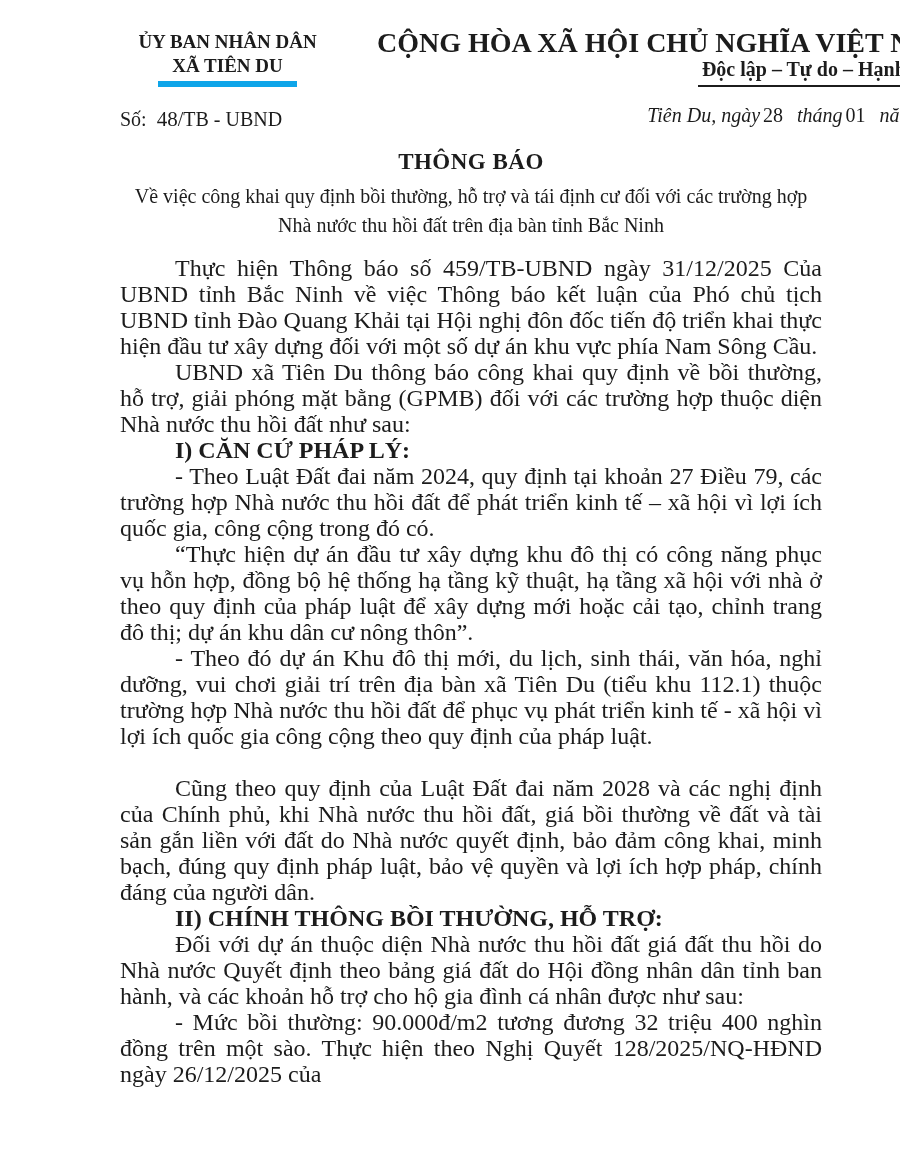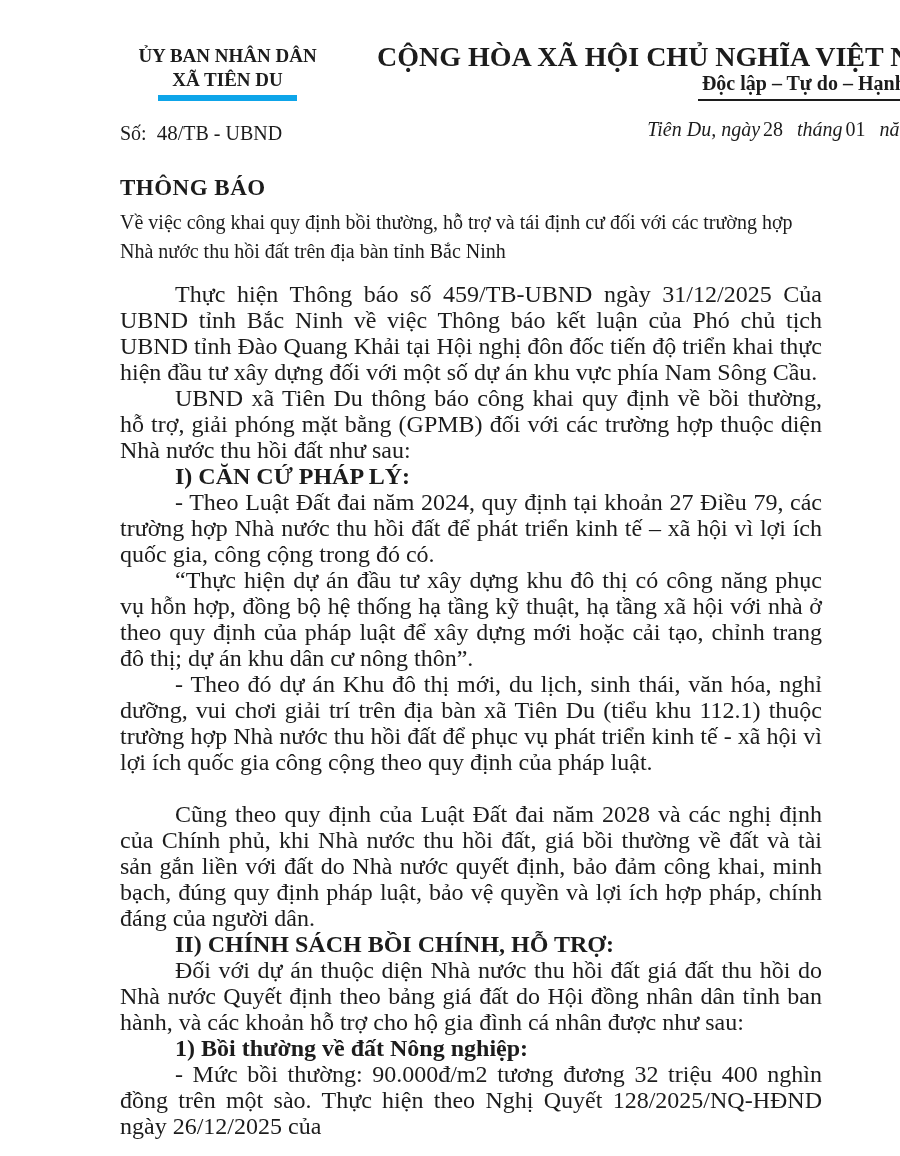--- a/index.html
+++ b/index.html
@@ -6,21 +6,21 @@
   body {
     width: 900px; height: 1156px;
     background: #ffffff;
     font-family: "Liberation Serif", "DejaVu Serif", serif;
     color: #1c1c1c;
     -webkit-font-smoothing: antialiased;
   }
   .page {
     box-sizing: border-box;
     width: 900px; height: 1156px;
-    padding: 44px 78px 20px 120px;
+    padding: 30px 78px 20px 120px;
     overflow: hidden;
     background: #ffffff;
   }
 
   
   .doc-header { display: flex; align-items: flex-start; }
   .col-left  { width: 215px; text-align: center; flex: none; }
   .col-right { flex: 1; text-align: center; padding-left: 42px; }
 
   .org-line1 { font-weight: bold; font-size: 19px; line-height: 24px; white-space: nowrap; }
@@ -39,21 +39,21 @@
   .doc-number { margin-top: 19px; text-align: left; font-size: 20px; line-height: 26px; white-space: nowrap; }
   .doc-number .label { margin-right: 10px; }
   .doc-number .value { margin-right: 0; font-size: 21px; }
 
   .date-line { margin-top: 15px; font-size: 20px; line-height: 26px; white-space: nowrap; text-align: right; }
   .date-line .it { font-style: italic; }
   .date-line .filled { font-style: normal; margin-left: 3px; }
   .date-line .gap { margin-left: 9px; }
 
   
-  .title-block { margin-top: 27px; text-align: left; }
+  .title-block { margin-top: 15px; text-align: center; }
   .doc-title { margin: 0; font-size: 23px; font-weight: bold; line-height: 30px; letter-spacing: 0.5px; }
   .doc-subject { margin-top: 5px; font-size: 20px; line-height: 29px; }
 
   
   .doc-body { margin-top: 15px; }
   .doc-body p {
     margin: 0;
     font-size: 24px;
     line-height: 26px;
     text-align: justify;
@@ -99,19 +99,18 @@
   </section>
 
   <section class="doc-body">
     <p class="para">Thực hiện Thông báo số 459/TB-UBND ngày 31/12/2025 Của UBND tỉnh Bắc Ninh về việc Thông báo kết luận của Phó chủ tịch UBND tỉnh Đào Quang Khải tại Hội nghị đôn đốc tiến độ triển khai thực hiện đầu tư xây dựng đối với một số dự án khu vực phía Nam Sông Cầu.</p>
     <p class="para">UBND xã Tiên Du thông báo công khai quy định về bồi thường, hỗ trợ, giải phóng mặt bằng (GPMB) đối với các trường hợp thuộc diện Nhà nước thu hồi đất như sau:</p>
     <p class="heading">I) CĂN CỨ PHÁP LÝ:</p>
     <p class="para">- Theo Luật Đất đai năm 2024, quy định tại khoản 27 Điều 79, các trường hợp Nhà nước thu hồi đất để phát triển kinh tế – xã hội vì lợi ích quốc gia, công cộng trong đó có.</p>
     <p class="para">“Thực hiện dự án đầu tư xây dựng khu đô thị có công năng phục vụ hỗn hợp, đồng bộ hệ thống hạ tầng kỹ thuật, hạ tầng xã hội với nhà ở theo quy định của pháp luật để xây dựng mới hoặc cải tạo, chỉnh trang đô thị; dự án khu dân cư nông thôn”.</p>
     <p class="para">- Theo đó dự án Khu đô thị mới, du lịch, sinh thái, văn hóa, nghỉ dưỡng, vui chơi giải trí trên địa bàn xã Tiên Du (tiểu khu 112.1) thuộc trường hợp Nhà nước thu hồi đất để phục vụ phát triển kinh tế - xã hội vì lợi ích quốc gia công cộng theo quy định của pháp luật.</p>
     <p class="para spaced">Cũng theo quy định của Luật Đất đai năm 2028 và các nghị định của Chính phủ, khi Nhà nước thu hồi đất, giá bồi thường về đất và tài sản gắn liền với đất do Nhà nước quyết định, bảo đảm công khai, minh bạch, đúng quy định pháp luật, bảo vệ quyền và lợi ích hợp pháp, chính đáng của người dân.</p>
-    <p class="heading">II) CHÍNH SÁCH BỒI CHÍNH, HỖ TRỢ:</p>
+    <p class="heading">II) CHÍNH THÔNG BỒI THƯỜNG, HỖ TRỢ:</p>
     <p class="para">Đối với dự án thuộc diện Nhà nước thu hồi đất giá đất thu hồi do Nhà nước Quyết định theo bảng giá đất do Hội đồng nhân dân tỉnh ban hành, và các khoản hỗ trợ cho hộ gia đình cá nhân được như sau:</p>
-    <p class="heading">1) Bồi thường về đất Nông nghiệp:</p>
     <p class="para">- Mức bồi thường: 90.000đ/m2 tương đương 32 triệu 400 nghìn đồng trên một sào. Thực hiện theo Nghị Quyết 128/2025/NQ-HĐND ngày 26/12/2025 của</p>
   </section>
 
 </div>
 
 </body></html>

